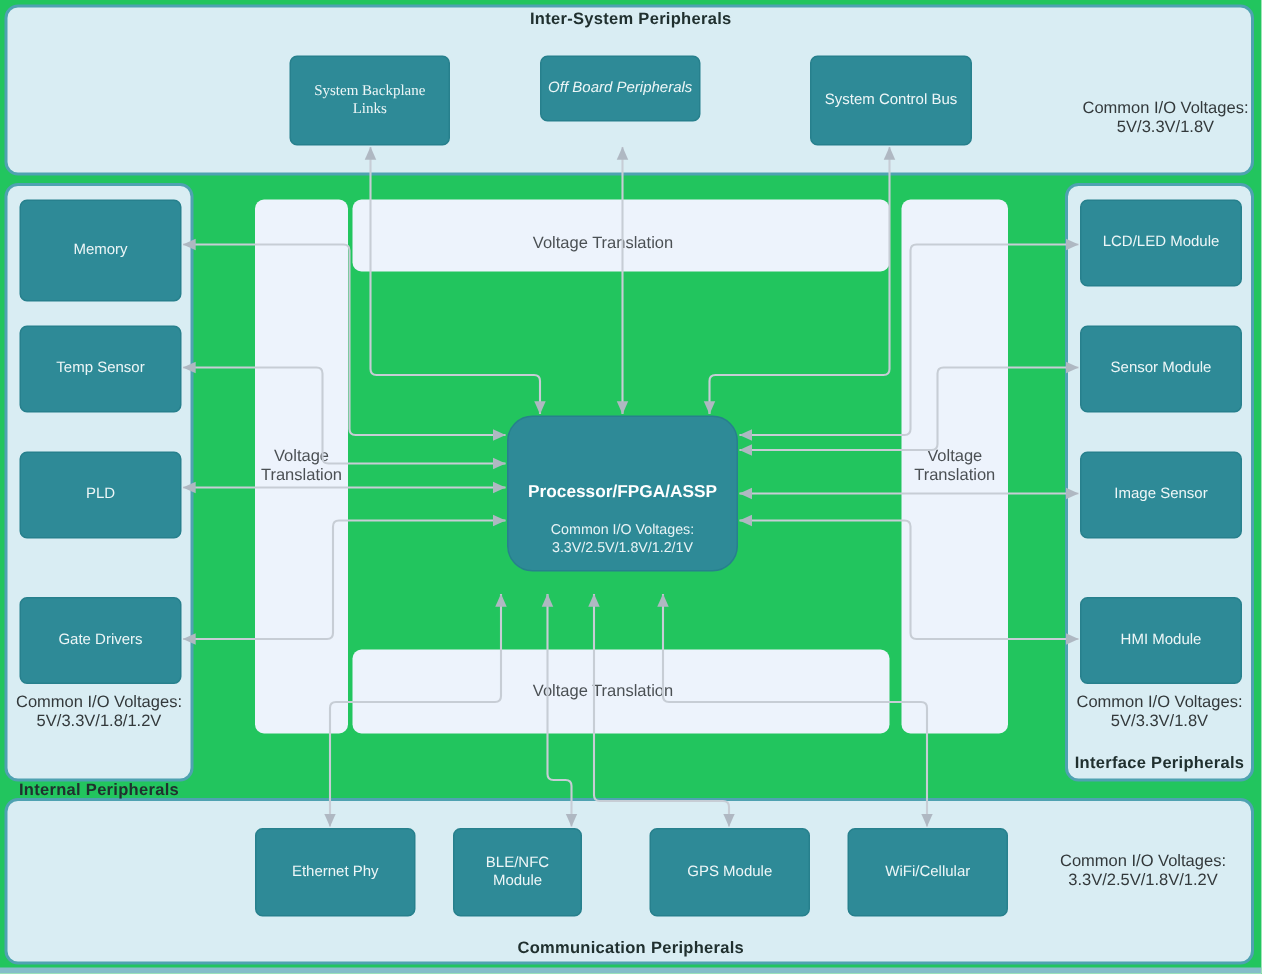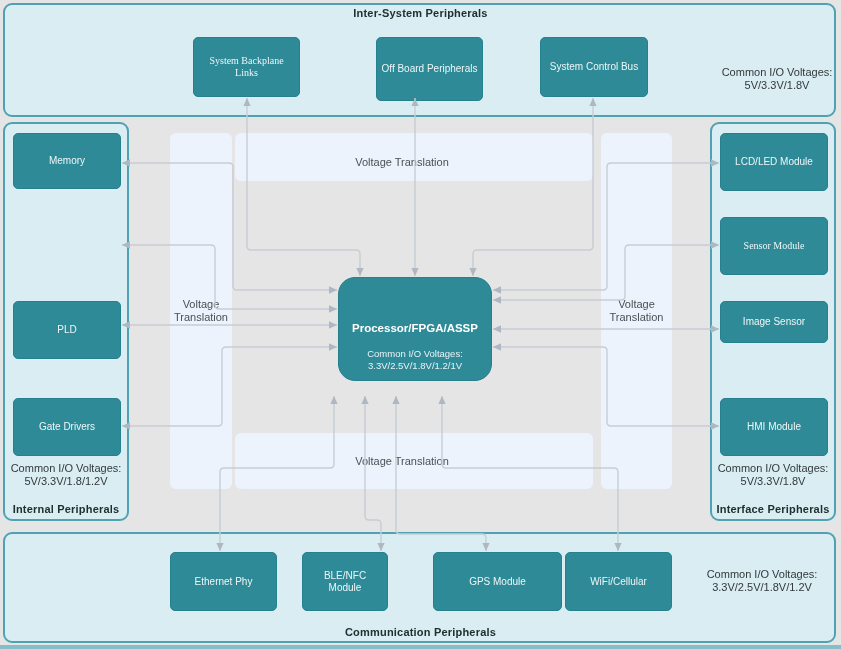--- a/index.html
+++ b/index.html
@@ -1,17 +1,17 @@
 <!DOCTYPE html>
 <html><head>
 <meta charset="utf-8">
 <style>
   html,body{margin:0;padding:0;background:#fff;}
   .stage{
-    position:relative;width:841px;height:649px;overflow:hidden;background:#e5e5e5;
+    position:relative;width:841px;height:649px;overflow:hidden;background:#22c55e;
     font-family:"Liberation Sans","DejaVu Sans",sans-serif;
   }
   .grp{
     position:absolute;background:#D9EDF3;border:2px solid #4FA2B1;border-radius:9px;
     box-sizing:border-box;
   }
   .grp-title{
     position:absolute;font-size:11px;font-weight:bold;color:#20302f;text-align:center;
     letter-spacing:.2px;
   }
@@ -50,78 +50,81 @@
   <div class="grp" style="left:3px;top:122px;width:126px;height:399px;"></div>
   <div class="grp" style="left:710px;top:122px;width:126px;height:399px;"></div>
   <div class="grp" style="left:3px;top:532px;width:833px;height:111px;"></div>
 
   <div class="band" style="left:235px;top:133px;width:358px;height:48px;"></div>
   <div class="band" style="left:235px;top:433px;width:358px;height:56px;"></div>
   <div class="band" style="left:170px;top:133px;width:62px;height:356px;"></div>
   <div class="band" style="left:601px;top:133px;width:71px;height:356px;"></div>
 
   <div class="grp-title" style="left:0;top:7px;width:841px;">Inter-System Peripherals</div>
-  <div class="grp-title" style="left:6px;top:503px;width:120px;">Internal Peripherals</div>
+  <div class="grp-title" style="left:6px;top:521px;width:120px;">Internal Peripherals</div>
   <div class="grp-title" style="left:713px;top:503px;width:120px;">Interface Peripherals</div>
   <div class="grp-title" style="left:0;top:626px;width:841px;">Communication Peripherals</div>
 
   <div class="note" style="left:697px;top:66px;width:160px;">Common I/O Voltages:
 5V/3.3V/1.8V</div>
   <div class="note" style="left:7px;top:462px;width:118px;">Common I/O Voltages:
 5V/3.3V/1.8/1.2V</div>
   <div class="note" style="left:714px;top:462px;width:118px;">Common I/O Voltages:
 5V/3.3V/1.8V</div>
   <div class="note" style="left:667px;top:568px;width:190px;">Common I/O Voltages:
 3.3V/2.5V/1.8V/1.2V</div>
 
   <div class="vt" style="left:321px;top:156px;width:162px;">Voltage Translation</div>
   <div class="vt" style="left:321px;top:455px;width:162px;">Voltage Translation</div>
   <div class="vt" style="left:166px;top:298px;width:70px;">Voltage Translation</div>
   <div class="vt" style="left:601px;top:298px;width:71px;">Voltage Translation</div>
 
   <div class="node" style="left:193px;top:37px;width:107px;height:60px;font-family:Liberation Serif, serif;">
       <span>System Backplane Links</span>
     </div>
-  <div class="node" style="left:376px;top:37px;width:107px;height:64px;">
+  <div class="node" style="left:360px;top:37px;width:107px;height:44px;font-style:italic;">
       <span>Off Board Peripherals</span>
     </div>
   <div class="node" style="left:540px;top:37px;width:108px;height:60px;">
       <span>System Control Bus</span>
     </div>
 
-  <div class="node" style="left:13px;top:133px;width:108px;height:56px;">
+  <div class="node" style="left:13px;top:133px;width:108px;height:68px;">
       <span>Memory</span>
+    </div>
+  <div class="node" style="left:13px;top:217px;width:108px;height:58px;">
+      <span>Temp Sensor</span>
     </div>
   <div class="node" style="left:13px;top:301px;width:108px;height:58px;">
       <span>PLD</span>
     </div>
   <div class="node" style="left:13px;top:398px;width:108px;height:58px;">
       <span>Gate Drivers</span>
     </div>
 
   <div class="node" style="left:720px;top:133px;width:108px;height:58px;">
       <span>LCD/LED Module</span>
     </div>
-  <div class="node" style="left:720px;top:217px;width:108px;height:58px;font-family:Liberation Serif, serif;">
+  <div class="node" style="left:720px;top:217px;width:108px;height:58px;">
       <span>Sensor Module</span>
     </div>
-  <div class="node" style="left:720px;top:301px;width:108px;height:42px;">
+  <div class="node" style="left:720px;top:301px;width:108px;height:58px;">
       <span>Image Sensor</span>
     </div>
   <div class="node" style="left:720px;top:398px;width:108px;height:58px;">
       <span>HMI Module</span>
     </div>
 
   <div class="node" style="left:170px;top:552px;width:107px;height:59px;">
       <span>Ethernet Phy</span>
     </div>
   <div class="node" style="left:302px;top:552px;width:86px;height:59px;">
       <span>BLE/NFC Module</span>
     </div>
-  <div class="node" style="left:433px;top:552px;width:129px;height:59px;">
+  <div class="node" style="left:433px;top:552px;width:107px;height:59px;">
       <span>GPS Module</span>
     </div>
   <div class="node" style="left:565px;top:552px;width:107px;height:59px;">
       <span>WiFi/Cellular</span>
     </div>
 
   <div class="node" style="left:338px;top:277px;width:154px;height:104px;border-radius:17px;">
     <div class="proc-title">Processor/FPGA/ASSP</div>
     <div class="proc-note">Common I/O Voltages:
 3.3V/2.5V/1.8V/1.2/1V</div>

